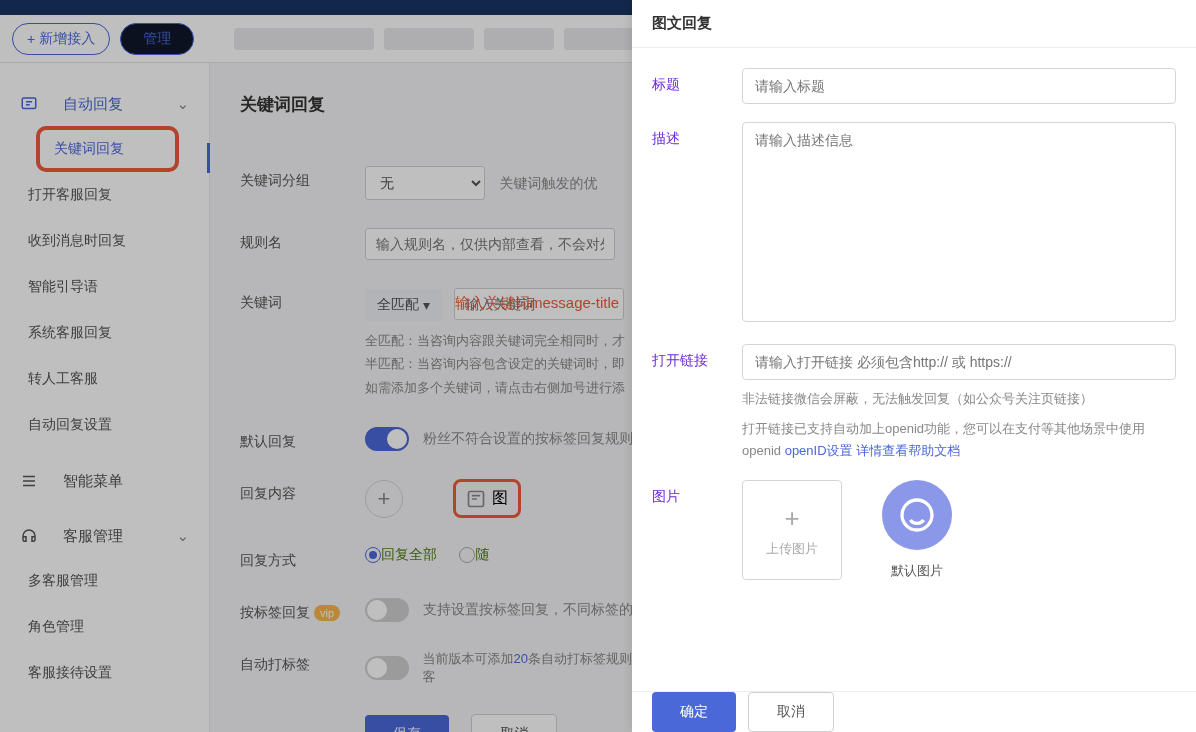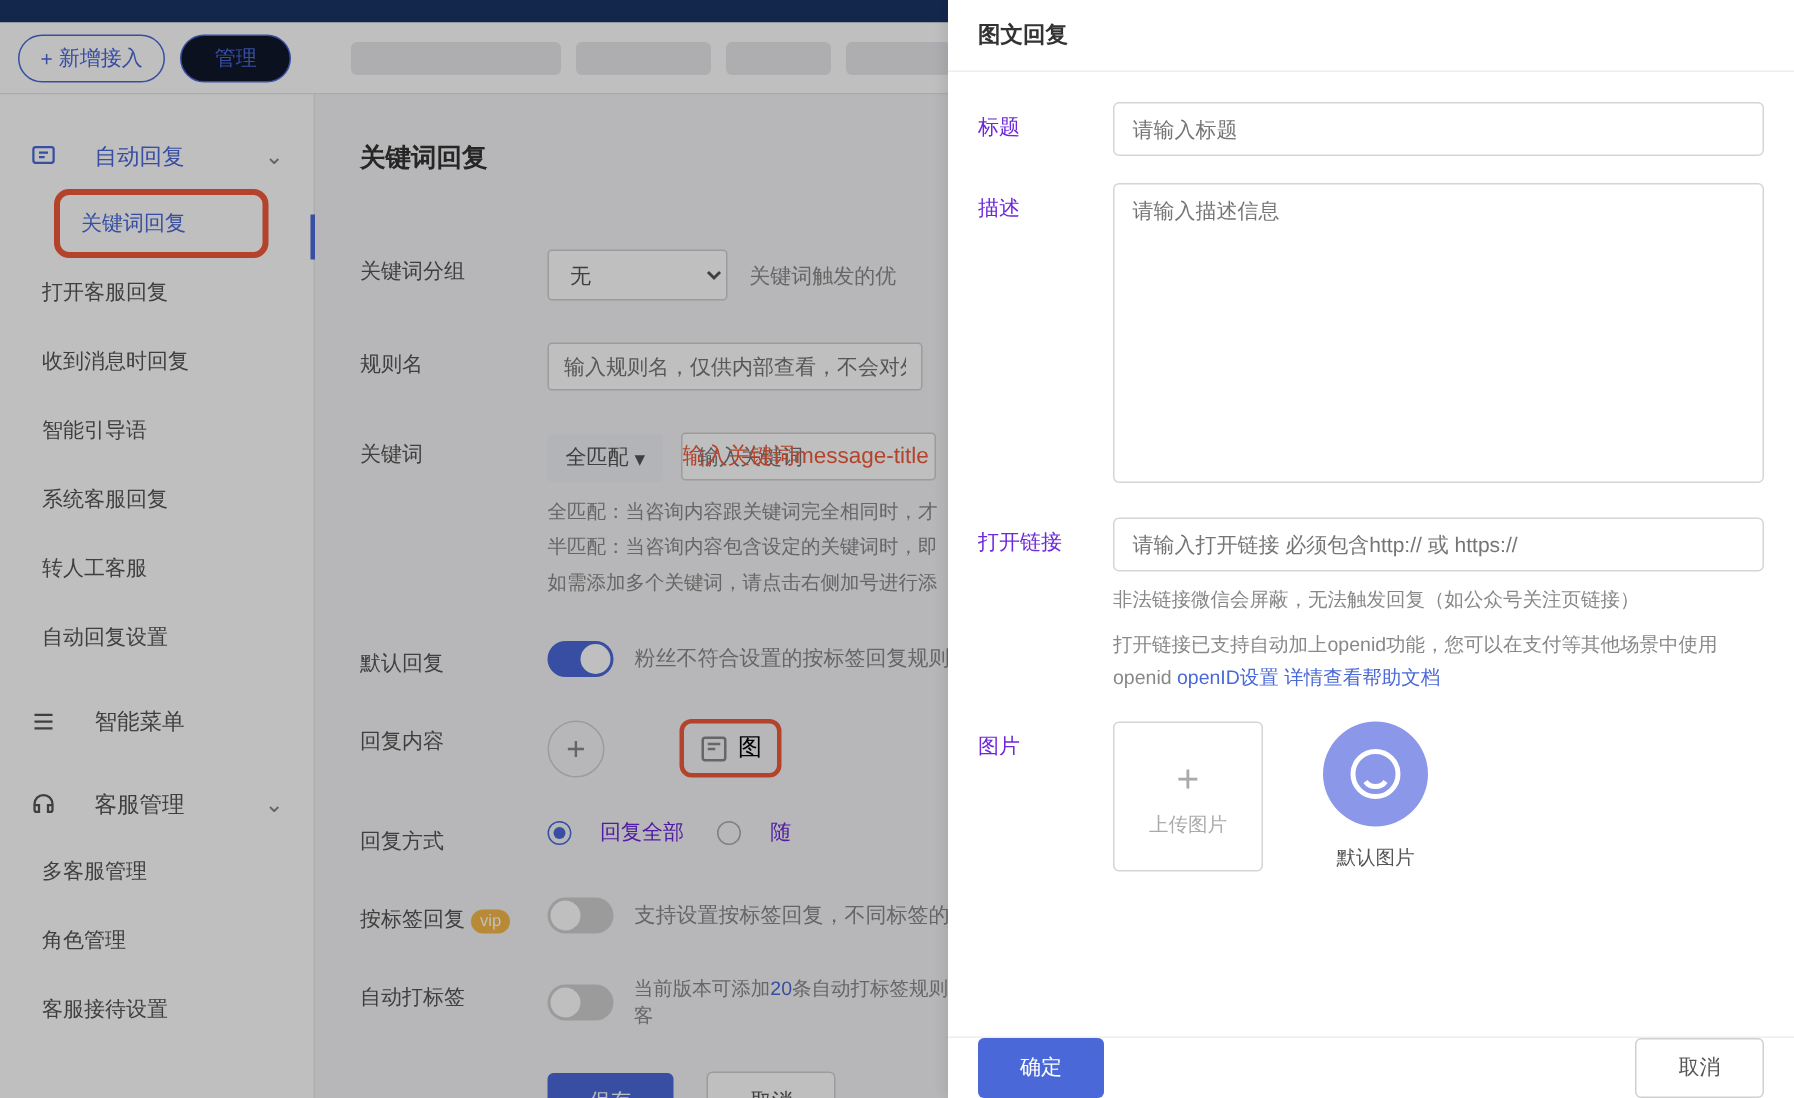--- a/index.html
+++ b/index.html
@@ -26,42 +26,42 @@
 .inp { width: 250px; }
 .match-pill { background: #eef0f6; border-radius: 3px; padding: 7px 12px; font-size: 14px; color: #555; display: inline-flex; align-items: center; gap: 4px; }
 .red-overlay { color: #f05a3b; font-size: 15px; position: absolute; }
 .desc-text { color: #888; font-size: 13px; line-height: 1.8; margin-top: 8px; }
 .toggle { width: 44px; height: 24px; background: #4a68d8; border-radius: 12px; position: relative; }
 .toggle::after { content: ""; position: absolute; right: 2px; top: 2px; width: 20px; height: 20px; background: #fff; border-radius: 50%; }
 .toggle.off { background: #cfcfcf; }
 .toggle.off::after { right: auto; left: 2px; }
 .circle-btn { width: 38px; height: 38px; border: 1px solid #d0d0d0; border-radius: 50%; display: flex; align-items: center; justify-content: center; font-size: 22px; color: #888; }
 .hl-red-box { border: 3px solid #f05a3b; border-radius: 8px; padding: 6px 10px; display: inline-flex; align-items: center; gap: 6px; margin-left: 50px; }
-.radio-lbl { display: inline-flex; align-items: center; gap: 19px; font-size: 14px; color: #6d28d9; margin-right: 18px; }
+.radio-lbl { display: inline-flex; align-items: center; gap: 0; font-size: 14px; color: #4d7c0f; margin-right: 18px; }
 .radio-circle { width: 16px; height: 16px; border: 1px solid #aaa; border-radius: 50%; display: inline-block; position: relative; }
 .radio-circle.checked { border-color: #4a68d8; }
 .radio-circle.checked::after { content: ""; position: absolute; inset: 3px; background: #4a68d8; border-radius: 50%; }
 .vip-badge { background: #f6b74a; color: #fff; font-size: 11px; padding: 2px 6px; border-radius: 8px; margin-left: 4px; }
 .num-blue { color: #4a68d8; }
 .btn-primary { background: #4a68d8; color: #fff; border: 0; padding: 10px 28px; border-radius: 4px; font-size: 14px; cursor: pointer; }
 .btn-default { background: #fff; color: #555; border: 1px solid #d0d0d0; padding: 10px 28px; border-radius: 4px; font-size: 14px; cursor: pointer; }
 .overlay { position: absolute; inset: 0; background: rgba(0,0,0,0.25); z-index: 5; pointer-events: none; }
 .modal { position: absolute; right: 0; top: 0; bottom: 0; width: 564px; background: #fff; z-index: 10; box-shadow: -2px 0 10px rgba(0,0,0,0.1); display: flex; flex-direction: column; }
 .modal-title { padding: 14px 20px; font-size: 15px; font-weight: 600; color: #333; border-bottom: 1px solid #eee; }
 .modal-body { flex: 1; padding: 20px; overflow: auto; }
 .mrow { display: flex; align-items: flex-start; margin-bottom: 18px; }
 .mlabel { width: 90px; color: #6d28d9; font-size: 14px; padding-top: 8px; }
 .mctrl { flex: 1; }
 .minput { width: 100%; border: 1px solid #d5d5d5; border-radius: 4px; padding: 9px 12px; font-size: 14px; }
 .mtextarea { width: 100%; border: 1px solid #d5d5d5; border-radius: 4px; padding: 9px 12px; font-size: 14px; height: 200px; resize: none; }
 .link-hint { color: #888; font-size: 13px; margin-top: 8px; line-height: 1.7; }
 .link-blue { color: #4a68d8; }
 .upload-box { width: 100px; height: 100px; border: 1px solid #d5d5d5; border-radius: 4px; display: flex; flex-direction: column; align-items: center; justify-content: center; color: #aaa; gap: 6px; }
 .default-img { width: 70px; height: 70px; border-radius: 50%; background: #8b97e8; display: flex; align-items: center; justify-content: center; }
-.modal-footer { padding: 0 20px; display: flex; justify-content: space-between; gap: 12px; border-top: 1px solid #eee; }
+.modal-footer { padding: 0 20px; display: flex; justify-content: flex-start; gap: 12px; border-top: 1px solid #eee; }
 .icon-svg { width: 18px; height: 18px; }
 </style>
 </head>
 <body>
 
 <div class="top-bar"></div>
 <div class="header">
   <button class="btn-add">
     <span>+</span>
     <span>新增接入</span>

